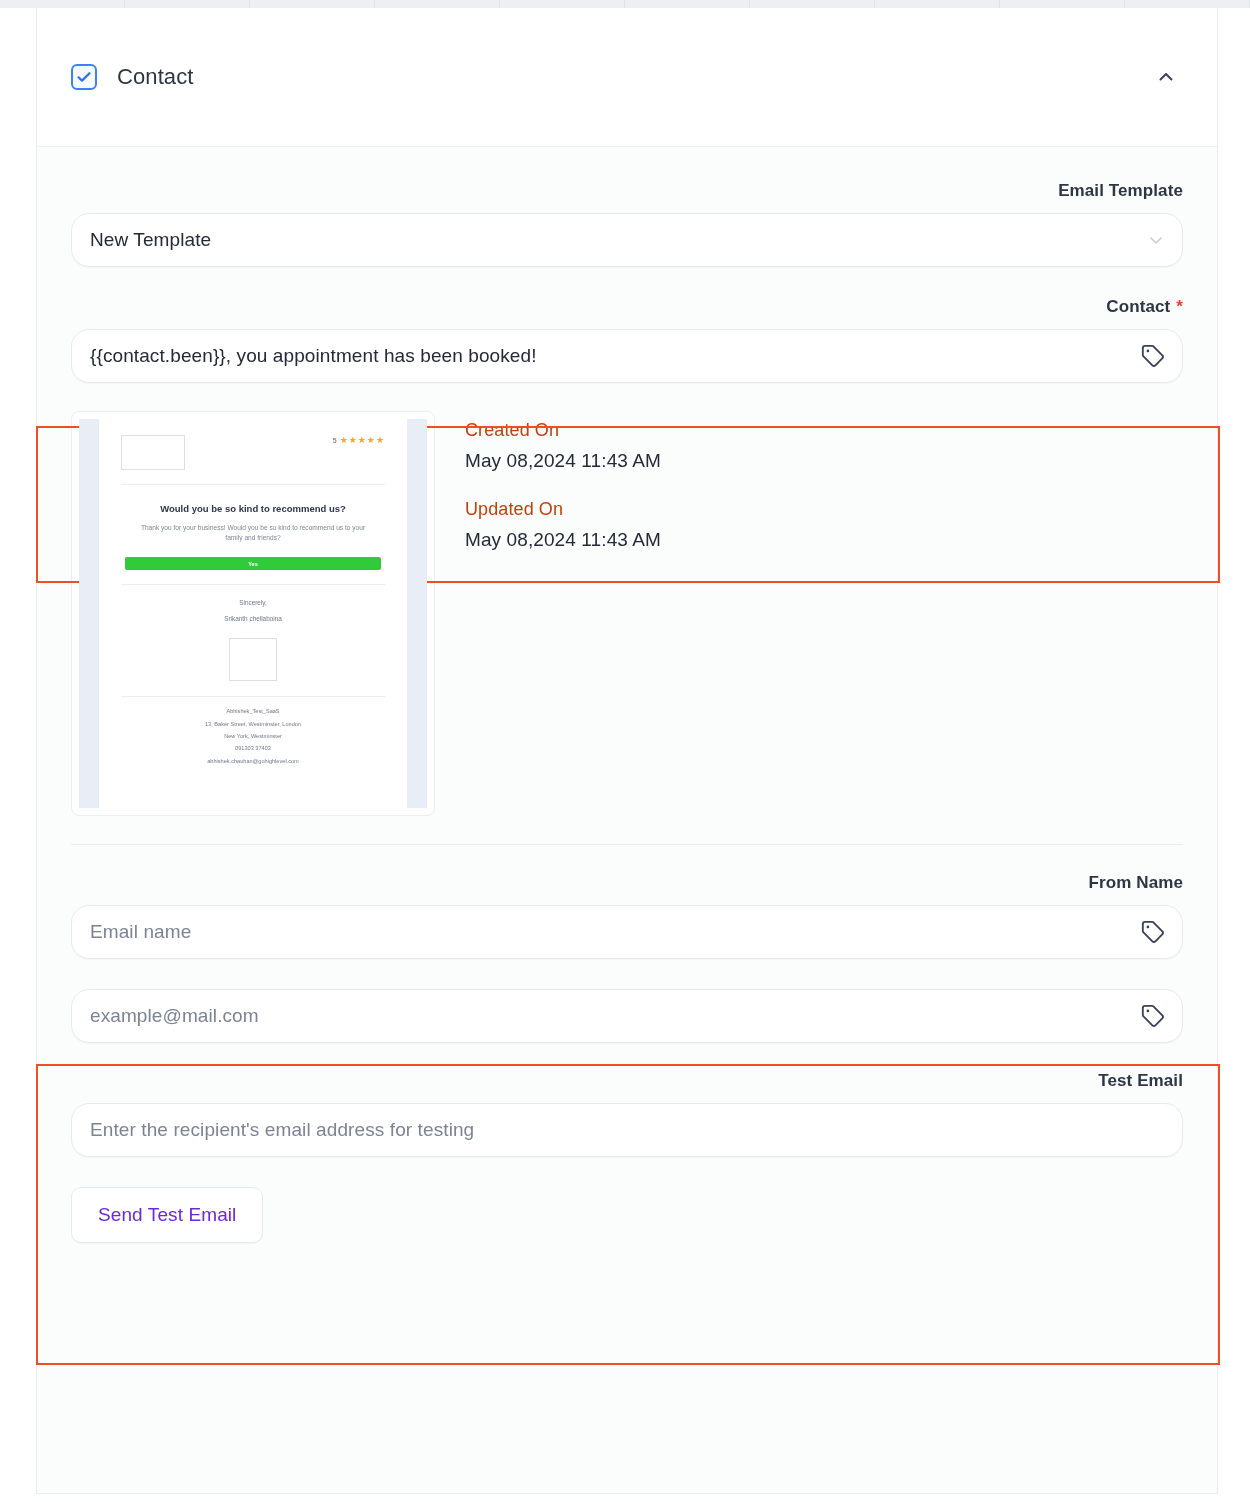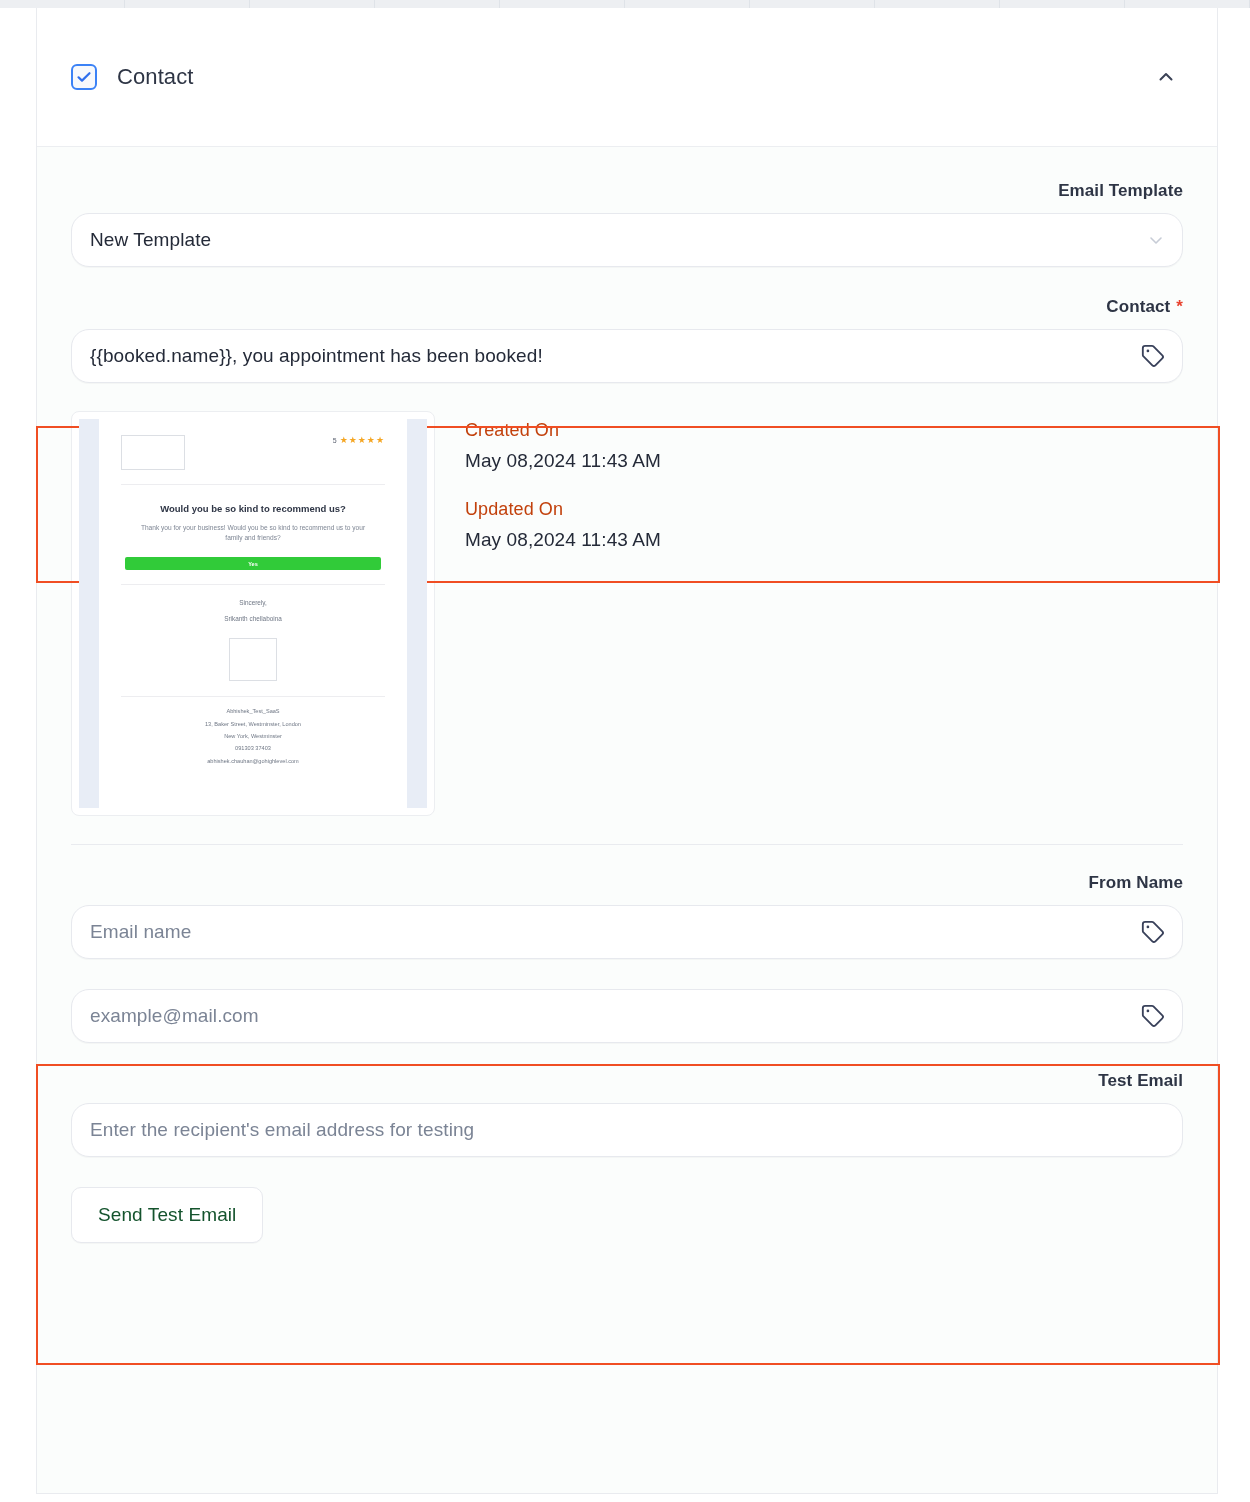--- a/index.html
+++ b/index.html
@@ -209,21 +209,21 @@
 
   .ghost-btn {
     display: inline-flex;
     align-items: center;
     justify-content: center;
     height: 56px;
     padding: 0 26px;
     border: 1px solid #e7e9ee;
     border-radius: 10px;
     background: #ffffff;
-    color: #14532d;
+    color: #6d28d9;
     font-size: 19px;
     letter-spacing: .1px;
     box-shadow: 0 1px 1px rgba(16,24,40,.03);
   }
 </style>
 </head>
 <body>
 
 <div class="top-strip">
   <i></i>
@@ -275,21 +275,21 @@
       </div>
     </div>
 
     <div class="gap-30"></div>
 
     <div class="section">
       <div class="field-label">
         <span>Contact</span><span class="req">*</span>
       </div>
       <div class="control">
-        <span class="val">{{booked.name}}, you appointment has been booked!</span>
+        <span class="val">{{contact.been}}, you appointment has been booked!</span>
         <span class="affix tag-icon">
           <svg width="26" height="26" viewBox="0 0 24 24" aria-hidden="true">
             <path d="M20.6 11.4 L12.4 3.2 a2 2 0 0 0-1.4-.6 H4.8 A2.2 2.2 0 0 0 2.6 4.8 v6.2 a2 2 0 0 0 .6 1.4 l8.2 8.2 a2 2 0 0 0 2.8 0 l6.4-6.4 a2 2 0 0 0 0-2.8 z" fill="none" stroke="#39415a" stroke-width="1.7" stroke-linejoin="round"></path>
             <circle cx="7.3" cy="7.3" r="1.25" fill="#39415a"></circle>
           </svg>
         </span>
       </div>
     </div>
 
     <div class="preview-row">

